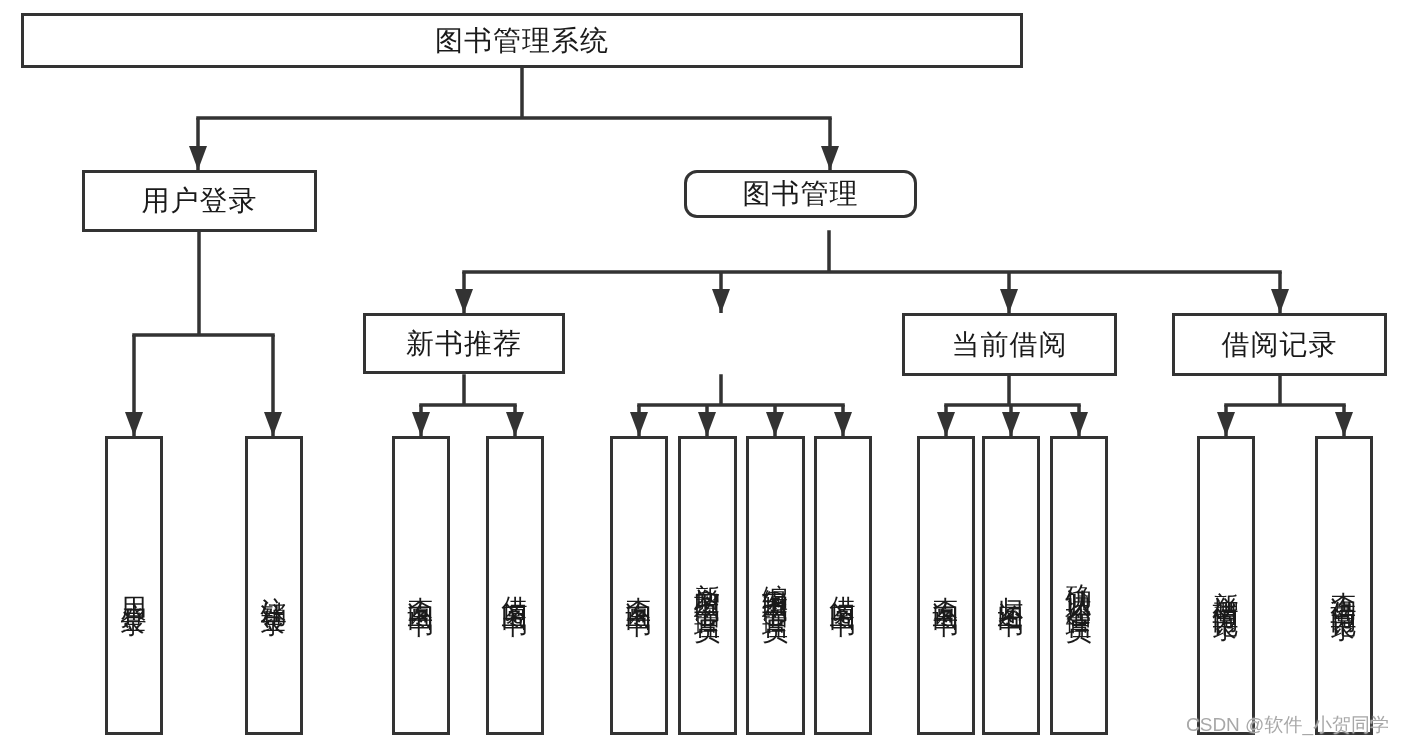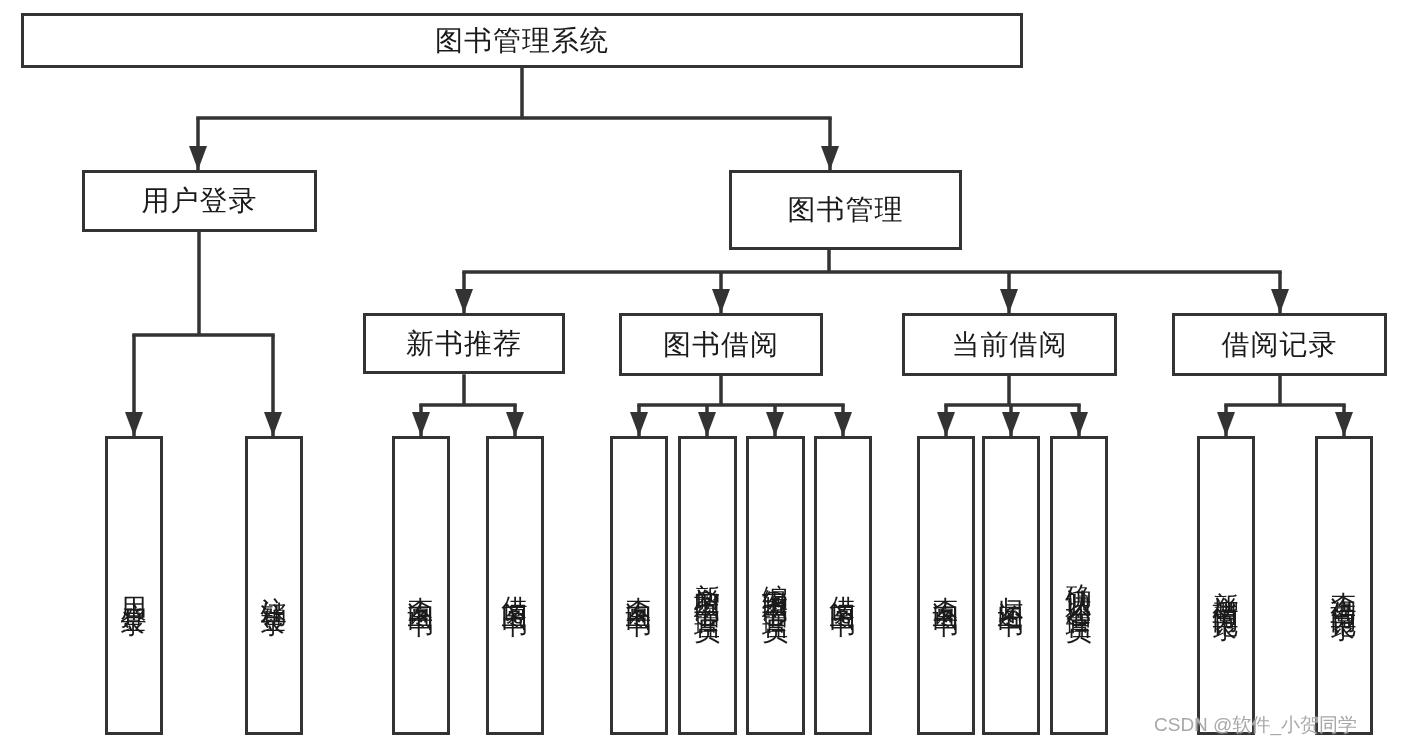--- a/index.html
+++ b/index.html
@@ -12,21 +12,21 @@
     position:absolute;box-sizing:border-box;border:3px solid #333333;background:#ffffff;
     display:flex;align-items:center;justify-content:center;color:#1a1a1a;
   }
   .node .lbl{white-space:nowrap;}
   .h .lbl{font-size:28px;letter-spacing:1px;}
   .v .lbl{
     writing-mode:vertical-rl;text-orientation:mixed;
     font-size:26px;letter-spacing:5px;line-height:1;
   }
   .watermark{
-    position:absolute;left:1154px;top:712px;font-size:19px;color:#a8a8a8;
+    position:absolute;left:1186px;top:712px;font-size:19px;color:#a8a8a8;
     white-space:nowrap;text-shadow:0 0 2px #ffffff;
   }
 </style>
 </head>
 <body>
 
 <div class="stage">
 
   <svg class="wires" viewBox="0 0 1405 747" xmlns="http://www.w3.org/2000/svg" aria-hidden="true">
     <defs>
@@ -66,29 +66,26 @@
     </g>
   </svg>
 
   <div class="node h" style="left:21px;top:13px;width:1002px;height:55px;">
     <span class="lbl">图书管理系统</span>
   </div>
 
   <div class="node h" style="left:82px;top:170px;width:235px;height:62px;">
     <span class="lbl">用户登录</span>
   </div>
-  <div class="node h" style="left:729px;top:170px;width:233px;height:80px;">
+  <div class="node h" style="left:684px;top:170px;width:233px;height:48px;border-radius:13px;">
     <span class="lbl">图书管理</span>
   </div>
 
   <div class="node h" style="left:363px;top:313px;width:202px;height:61px;">
     <span class="lbl">新书推荐</span>
-  </div>
-  <div class="node h" style="left:619px;top:313px;width:204px;height:63px;">
-    <span class="lbl">图书借阅</span>
   </div>
   <div class="node h" style="left:1172px;top:313px;width:215px;height:63px;">
     <span class="lbl">借阅记录</span>
   </div>
   <div class="node h" style="left:902px;top:313px;width:215px;height:63px;">
     <span class="lbl">当前借阅</span>
   </div>
 
   <div class="node v" style="left:105px;top:436px;width:58px;height:299px;">
     <span class="lbl">用户登录</span>

